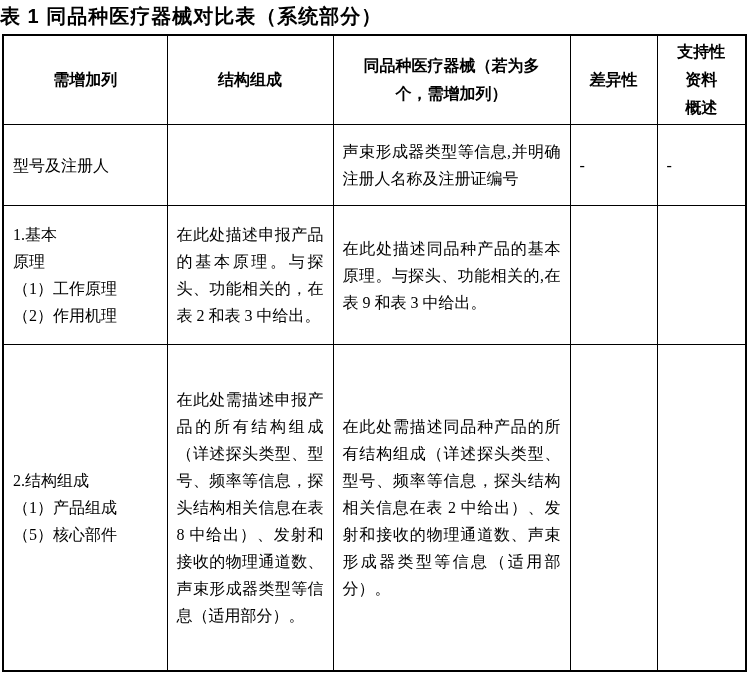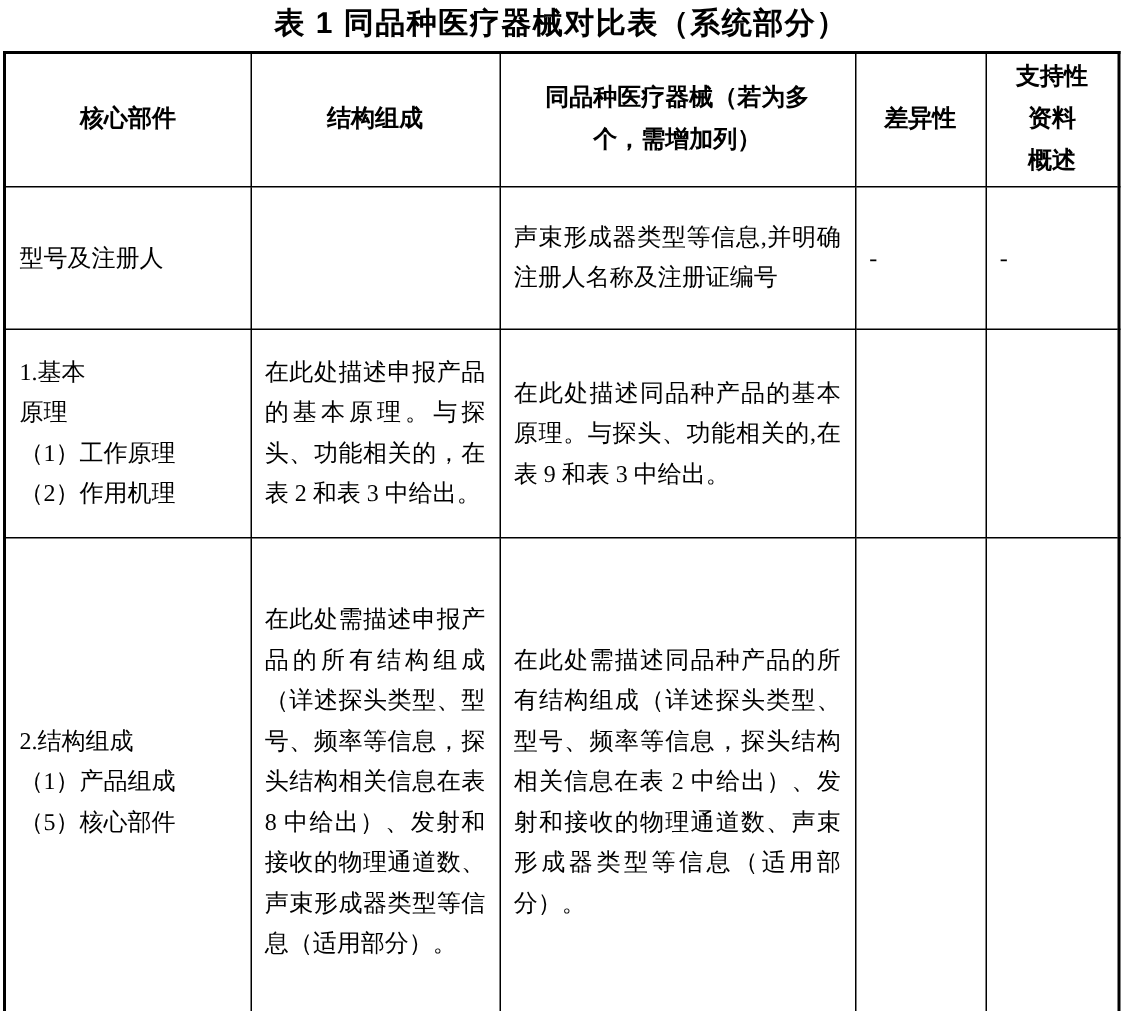--- a/index.html
+++ b/index.html
@@ -12,21 +12,20 @@
     color: #000000;
     font-family: "Liberation Serif", "DejaVu Serif", serif;
   }
   .page {
     width: 748px;
     height: 674px;
     box-sizing: border-box;
   }
   .doc-title {
     margin: 4px 0 5px 0;
-    text-align: center;
     font-family: "Liberation Sans", "DejaVu Sans", sans-serif;
     font-weight: bold;
     font-size: 20px;
     line-height: 25px;
     letter-spacing: 1px;
   }
   table.cmp {
     border-collapse: collapse;
     table-layout: fixed;
     width: 743px;
@@ -44,21 +43,21 @@
   }
   table.cmp th {
     font-family: "Liberation Sans", "DejaVu Sans", sans-serif;
     font-weight: bold;
     text-align: center;
     white-space: pre-line;
     line-height: 28px;
     padding: 2px 4px;
   }
   tr.header-row { height: 83px; }
-  tr.row-0 { height: 95px; }
+  tr.row-0 { height: 81px; }
   tr.row-1 { height: 139px; }
   tr.row-2 { height: 326px; }
   td.c-item {
     white-space: pre-line;
     text-align: left;
     padding-left: 8px;
     padding-right: 4px;
   }
   td.c-body {
     text-align: justify;
@@ -85,21 +84,21 @@
   <table class="cmp">
     <colgroup>
       <col class="col-item">
       <col class="col-declared">
       <col class="col-similar">
       <col class="col-diff">
       <col class="col-support">
     </colgroup>
     <thead>
       <tr class="header-row">
-        <th>核心部件</th>
+        <th>需增加列</th>
         <th>结构组成</th>
         <th>同品种医疗器械（若为多
 个，需增加列）</th>
         <th>差异性</th>
         <th>支持性
 资料
 概述</th>
       </tr>
     </thead>
     <tbody>

